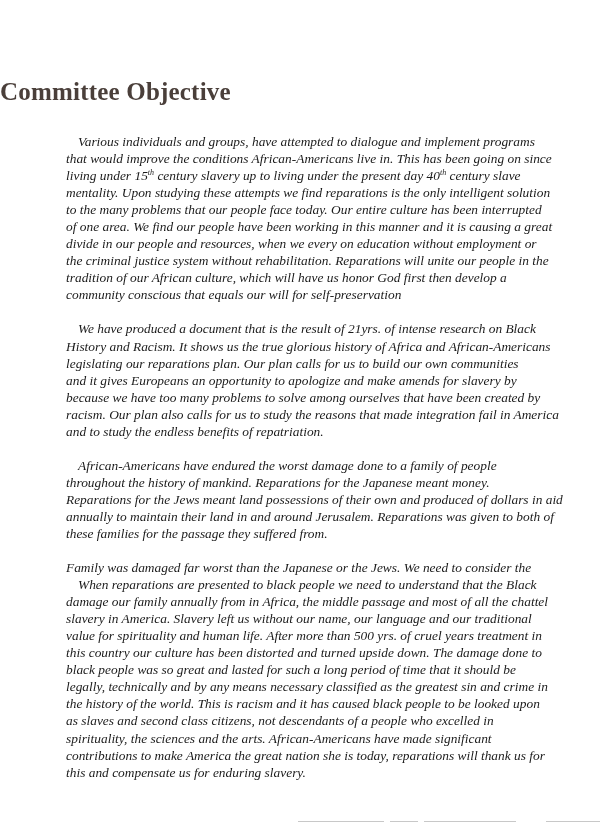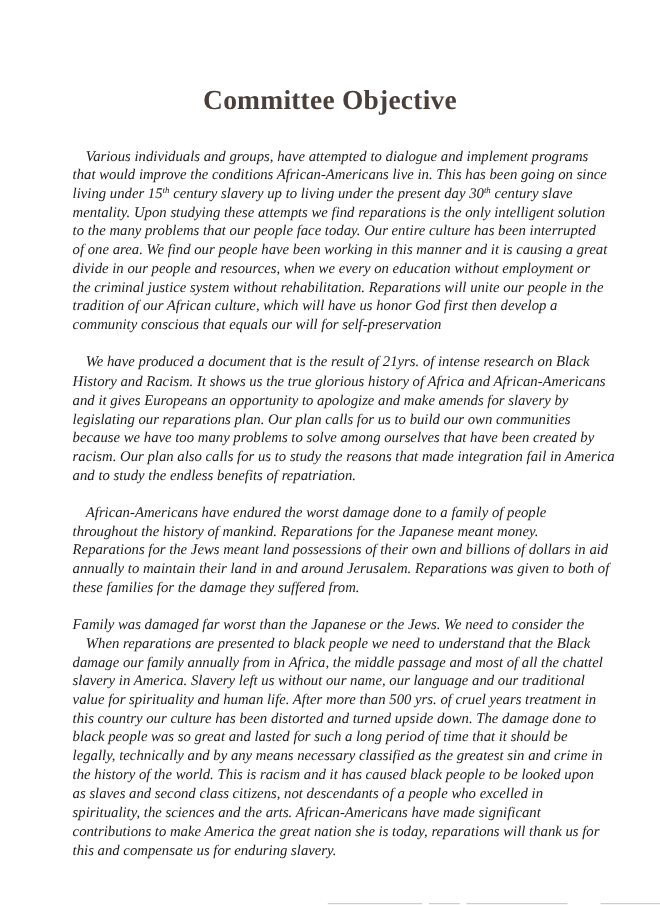--- a/index.html
+++ b/index.html
@@ -19,21 +19,21 @@
     position: absolute;
     left: 0; top: 0;
     width: 600px;
     height: 823px;
   }
   .title {
     position: absolute;
     top: 78px;
     left: 0;
     width: 600px;
-    text-align: center;
+    text-align: left;
     font-family: "Liberation Serif", "DejaVu Serif", serif;
     font-weight: bold;
     font-size: 25px;
     color: #4a3f3a;
     letter-spacing: 0.2px;
     margin: 0;
   }
   .body {
     position: absolute;
     left: 66px;
@@ -69,46 +69,46 @@
 
 <div class="page">
 
   <h1 class="title">Committee Objective</h1>
 
   <div class="body">
 
     <p class="para">
       <span class="line indent">Various individuals and groups, have attempted to dialogue and implement programs</span>
       <span class="line">that would improve the conditions African-Americans live in. This has been going on since</span>
-      <span class="line"><span>living under 15</span><sup>th</sup><span> century slavery up to living under the present day 30</span><sup>th</sup><span> century slave</span></span>
+      <span class="line"><span>living under 15</span><sup>th</sup><span> century slavery up to living under the present day 40</span><sup>th</sup><span> century slave</span></span>
       <span class="line">mentality. Upon studying these attempts we find reparations is the only intelligent solution</span>
       <span class="line">to the many problems that our people face today. Our entire culture has been interrupted</span>
       <span class="line">of one area. We find our people have been working in this manner and it is causing a great</span>
       <span class="line">divide in our people and resources, when we every on education without employment or</span>
       <span class="line">the criminal justice system without rehabilitation. Reparations will unite our people in the</span>
       <span class="line">tradition of our African culture, which will have us honor God first then develop a</span>
       <span class="line">community conscious that equals our will for self-preservation</span>
     </p>
 
     <p class="para">
       <span class="line indent">We have produced a document that is the result of  21yrs. of intense research on Black</span>
       <span class="line">History and Racism. It shows us the true glorious history of Africa and African-Americans</span>
+      <span class="line">legislating our reparations plan. Our plan calls for us to build our own communities</span>
       <span class="line">and it gives Europeans an opportunity to apologize and make amends for slavery by</span>
-      <span class="line">legislating our reparations plan. Our plan calls for us to build our own communities</span>
       <span class="line">because we have too many problems to solve among ourselves that have been created by</span>
       <span class="line">racism. Our plan also calls for us to study the reasons that made integration fail in America</span>
       <span class="line">and to study the endless benefits of repatriation.</span>
     </p>
 
     <p class="para">
       <span class="line indent">African-Americans have endured the worst damage done to a family of people</span>
       <span class="line">throughout the history of mankind.  Reparations for the Japanese meant money.</span>
-      <span class="line">Reparations for the Jews meant land possessions of their own and billions of dollars in aid</span>
+      <span class="line">Reparations for the Jews meant land possessions of their own and produced of dollars in aid</span>
       <span class="line">annually to maintain their land in and around Jerusalem.  Reparations was given to both of</span>
-      <span class="line">these families for the damage they suffered from.</span>
+      <span class="line">these families for the passage they suffered from.</span>
     </p>
 
     <p class="para">
       <span class="line">Family was damaged far worst than the Japanese or the Jews.  We need to consider the</span>
       <span class="line indent">When reparations are presented to black people we need to understand that the Black</span>
       <span class="line">damage our family annually from in Africa, the middle passage and most of all the chattel</span>
       <span class="line">slavery in America.  Slavery left us without our name, our language and our traditional</span>
       <span class="line">value for spirituality and human life.  After more than 500 yrs. of cruel years treatment in</span>
       <span class="line">this country our culture has been distorted and turned upside down.  The damage done to</span>
       <span class="line">black people was so great and lasted for such a long period of time that it should be</span>

